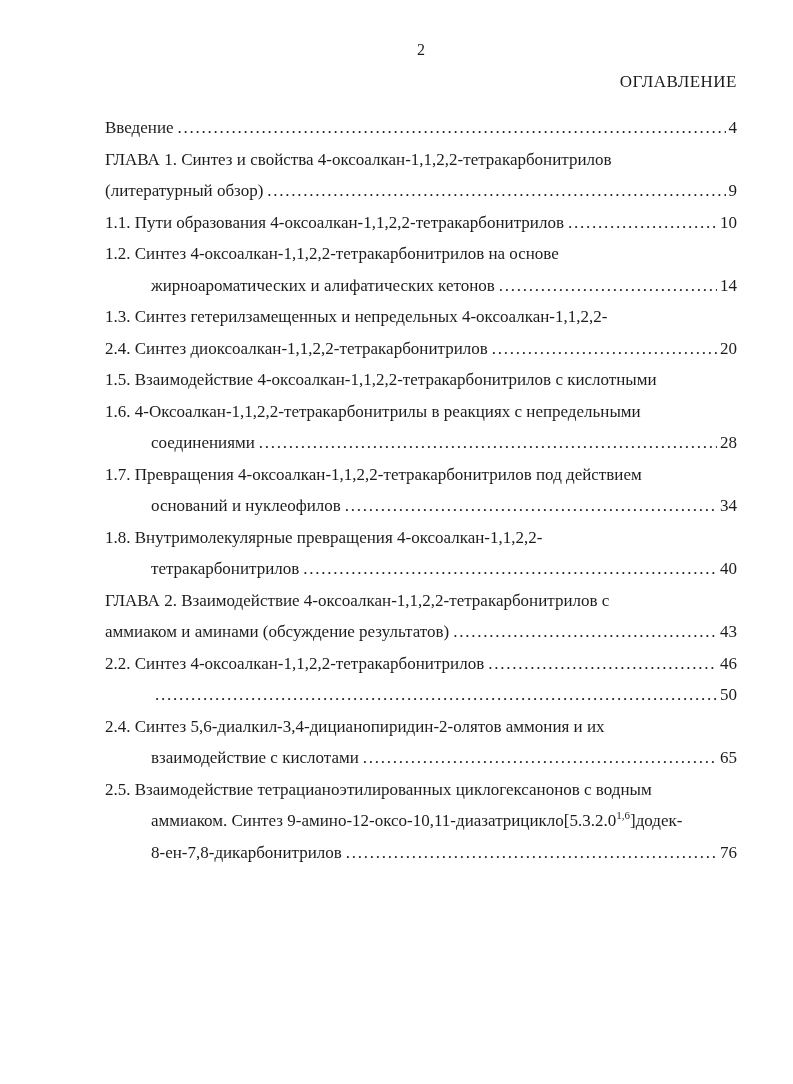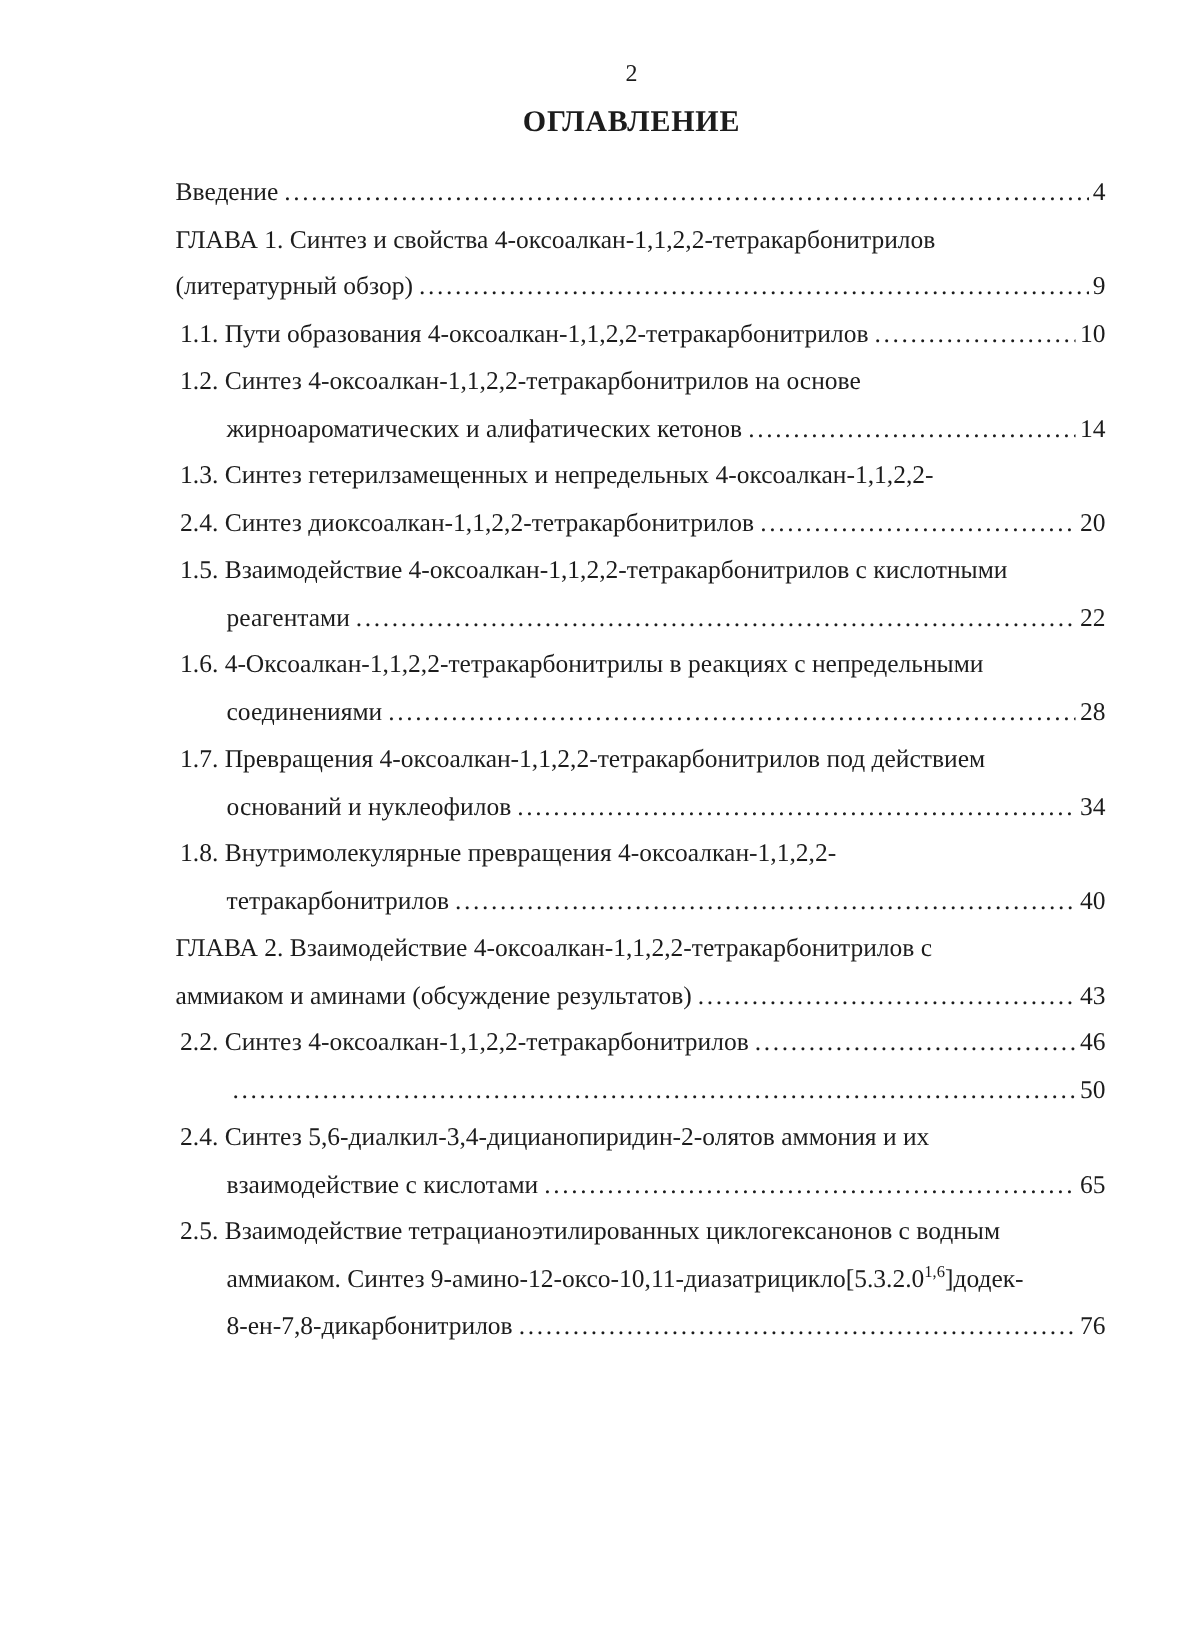--- a/index.html
+++ b/index.html
@@ -18,39 +18,39 @@
     padding: 40px 56px 20px 105px;
     overflow: hidden;
   }
   .page-number-top {
     text-align: center;
     font-size: 16px;
     line-height: 19px;
     margin-bottom: 12px;
   }
   .doc-title {
-    text-align: center;
-    font-size: 20px;
-    font-weight: bold;
+    text-align: right;
+    font-size: 17px;
+    font-weight: normal;
     letter-spacing: 0.5px;
     line-height: 21px;
     margin: 0 0 20px 0;
   }
   .toc {
     font-size: 17px;
   }
   .toc-entry { }
   .toc-line {
     display: flex;
     align-items: baseline;
     line-height: 31.5px;
     white-space: nowrap;
   }
-  .indent-0 { margin-left: 12px; }
-  .indent-1 { margin-left: 15px; }
+  .indent-0 { margin-left: 0; }
+  .indent-1 { }
   .indent-2 { margin-left: 46px; }
   .line-text {
     white-space: pre;
     flex: 0 0 auto;
   }
   .dots {
     flex: 1 1 auto;
     overflow: hidden;
     margin: 0 3px 0 4px;
     min-width: 8px;
@@ -121,25 +121,20 @@
         <div class="toc-line indent-1">
           <span class="line-text">2.4. Синтез диоксоалкан-1,1,2,2-тетракарбонитрилов</span>
           <span class="dots"></span>
           <span class="page-num">20</span>
         </div>
       </div>
       <div class="toc-entry">
         <div class="toc-line indent-1">
           <span class="line-text">1.5. Взаимодействие 4-оксоалкан-1,1,2,2-тетракарбонитрилов с кислотными</span>
         </div>
-        <div class="toc-line indent-2">
-          <span class="line-text">реагентами</span>
-          <span class="dots"></span>
-          <span class="page-num">22</span>
-        </div>
       </div>
       <div class="toc-entry">
         <div class="toc-line indent-1">
           <span class="line-text">1.6. 4-Оксоалкан-1,1,2,2-тетракарбонитрилы в реакциях с непредельными</span>
         </div>
         <div class="toc-line indent-2">
           <span class="line-text">соединениями</span>
           <span class="dots"></span>
           <span class="page-num">28</span>
         </div>

